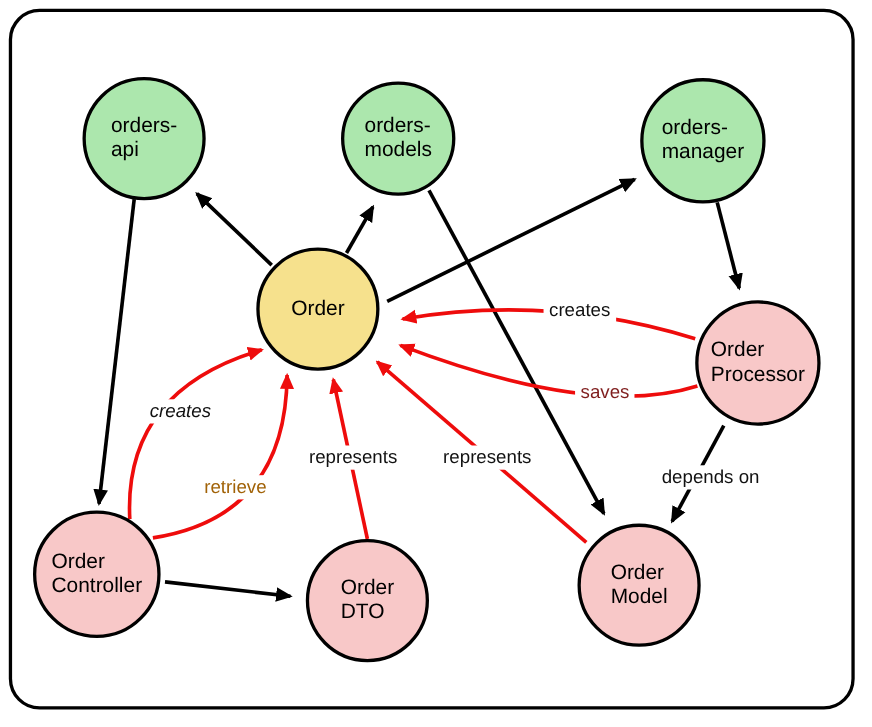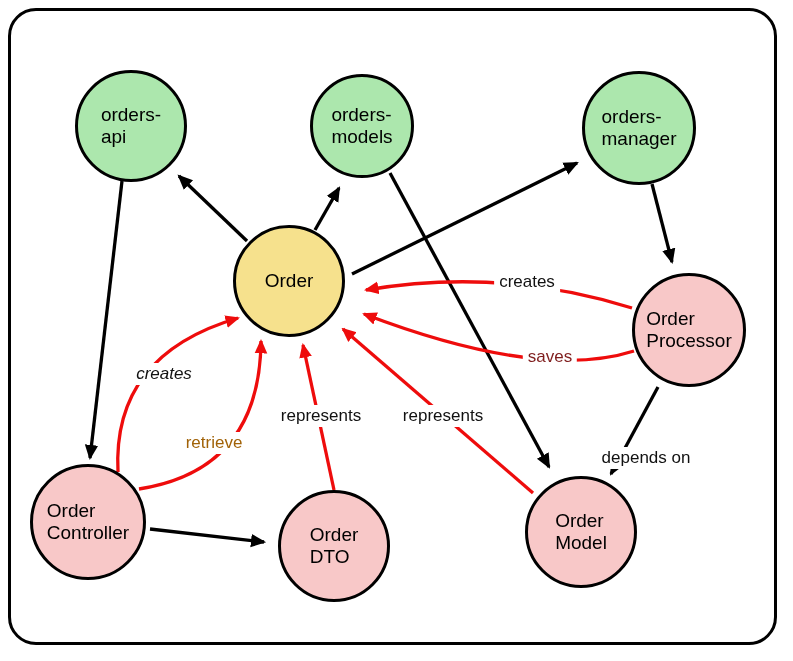--- a/index.html
+++ b/index.html
@@ -111,21 +111,21 @@
       <div class="node" style="left: 632px; top: 273px; width: 114px; height: 114px; background: rgb(248, 200, 200); border-color: rgb(0, 0, 0);">Order
 Processor</div>
       <div class="node" style="left: 30px; top: 464px; width: 116px; height: 116px; background: rgb(248, 200, 200); border-color: rgb(0, 0, 0);">Order
 Controller</div>
       <div class="node" style="left: 278px; top: 490px; width: 112px; height: 112px; background: rgb(248, 200, 200); border-color: rgb(0, 0, 0);">Order
 DTO</div>
       <div class="node" style="left: 525px; top: 476px; width: 112px; height: 112px; background: rgb(248, 200, 200); border-color: rgb(0, 0, 0);">Order
 Model</div>
     </div>
   <div id="label-layer">
-      <div class="edge-label" style="left: 646px; top: 458px; color: rgb(17, 17, 17);">depends on</div>
+      <div class="edge-label" style="left: 646px; top: 434px; color: rgb(17, 17, 17);">depends on</div>
       <div class="edge-label" style="left: 164px; top: 374px; color: rgb(17, 17, 17); font-style: italic;">creates</div>
       <div class="edge-label" style="left: 214px; top: 443px; color: #a16207;">retrieve</div>
       <div class="edge-label" style="left: 321px; top: 416px; color: rgb(17, 17, 17);">represents</div>
       <div class="edge-label" style="left: 443px; top: 416px; color: rgb(17, 17, 17);">represents</div>
       <div class="edge-label" style="left: 527px; top: 282px; color: rgb(17, 17, 17);">creates</div>
       <div class="edge-label" style="left: 550px; top: 357px; color: #7f1d1d;">saves</div>
     </div>
 </div>
 
 </body></html>

